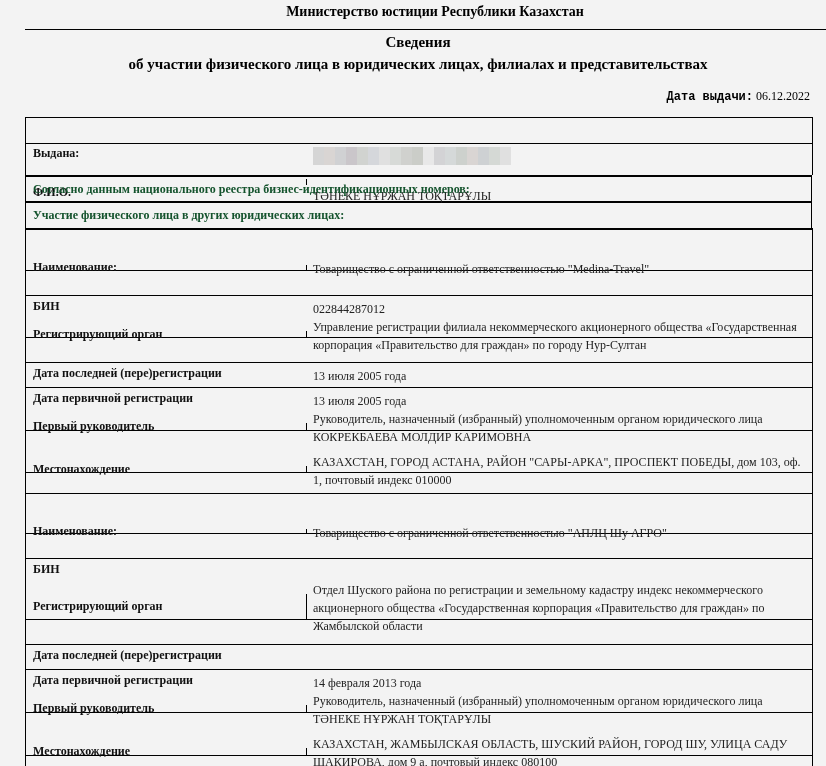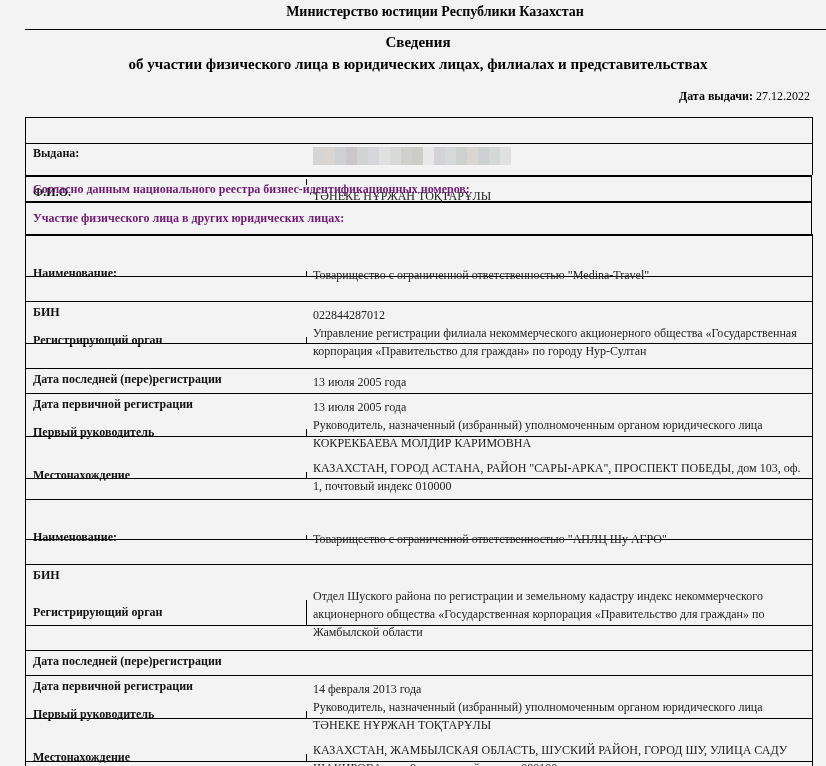--- a/index.html
+++ b/index.html
@@ -49,21 +49,21 @@
       text-align: center;
       font-weight: bold;
       font-size: 15px;
     }
     .issue-date {
       position: absolute;
       top: 89px;
       right: 16px;
       font-size: 12px;
     }
-    .issue-date b { font-weight: bold; }
+    .issue-date b { font-weight: bold; font-family: Liberation Mono, monospace; }
 
     .tbl {
       position: absolute;
       left: 25px;
       top: 117px;
       width: 788px;
     }
     .row {
       display: flex;
       border-left: 1.5px solid #000;
@@ -102,21 +102,21 @@
       margin-top: 38px;
     }
     .val.top { align-items: flex-start; padding-top: 5px; }
     .full {
       flex: 1;
       padding: 0 0 0 7px;
       font-weight: bold;
       font-size: 12px;
       display: flex;
       align-items: center;
-      color: #701a75;
+      color: #14532d;
     }
     .redacted {
       display: inline-block;
       width: 198px;
       height: 18px;
       background:
         linear-gradient(90deg,
           #d4d4d4 0 11px, #d8d4d2 11px 22px, #cfd0d2 22px 33px, #c8c4c8 33px 44px,
           #d0d2cf 44px 55px, #d4d6da 55px 66px, #dfdfe0 66px 77px, #d6d9d6 77px 88px,
           #cfd0cd 88px 99px, #c9cbc6 99px 110px, #e8e8e8 110px 121px, #d2d2d4 121px 132px,
@@ -128,40 +128,40 @@
   </style>
 </head>
 <body>
 
 <div class="ministry">Министерство юстиции Республики Казахстан</div>
 <div class="hr"></div>
 <div class="title">Сведения</div>
 <div class="subtitle">об участии физического лица в юридических лицах, филиалах и представительствах</div>
 <div class="issue-date">
   <b>Дата выдачи:</b>
-  <span>27.12.2022</span>
+  <span>06.12.2022</span>
 </div>
 
 <div class="tbl">
 
   <div class="row first" style="height:26px">
     <div class="lbl">Выдана:</div>
     <div class="val">
       <span class="redacted"></span>
     </div>
   </div>
   <div class="row" style="height:32px">
     <div class="lbl top">Ф.И.О.</div>
     <div class="val top">ТӘНЕКЕ НҰРЖАН ТОҚТАРҰЛЫ</div>
   </div>
 
   <div class="row section" style="height:26px">
     <div class="full">Согласно данным национального реестра бизнес-идентификационных номеров:</div>
   </div>
-  <div class="row section" style="height:33px">
+  <div class="row section" style="height:27px">
     <div class="full">Участие физического лица в других юридических лицах:</div>
   </div>
 
   <div class="row after-section" style="height:42px">
     <div class="lbl">Наименование:</div>
     <div class="val">Товарищество с ограниченной ответственностью "Medina-Travel"</div>
   </div>
   <div class="row" style="height:25px">
     <div class="lbl">БИН</div>
     <div class="val">022844287012</div>

